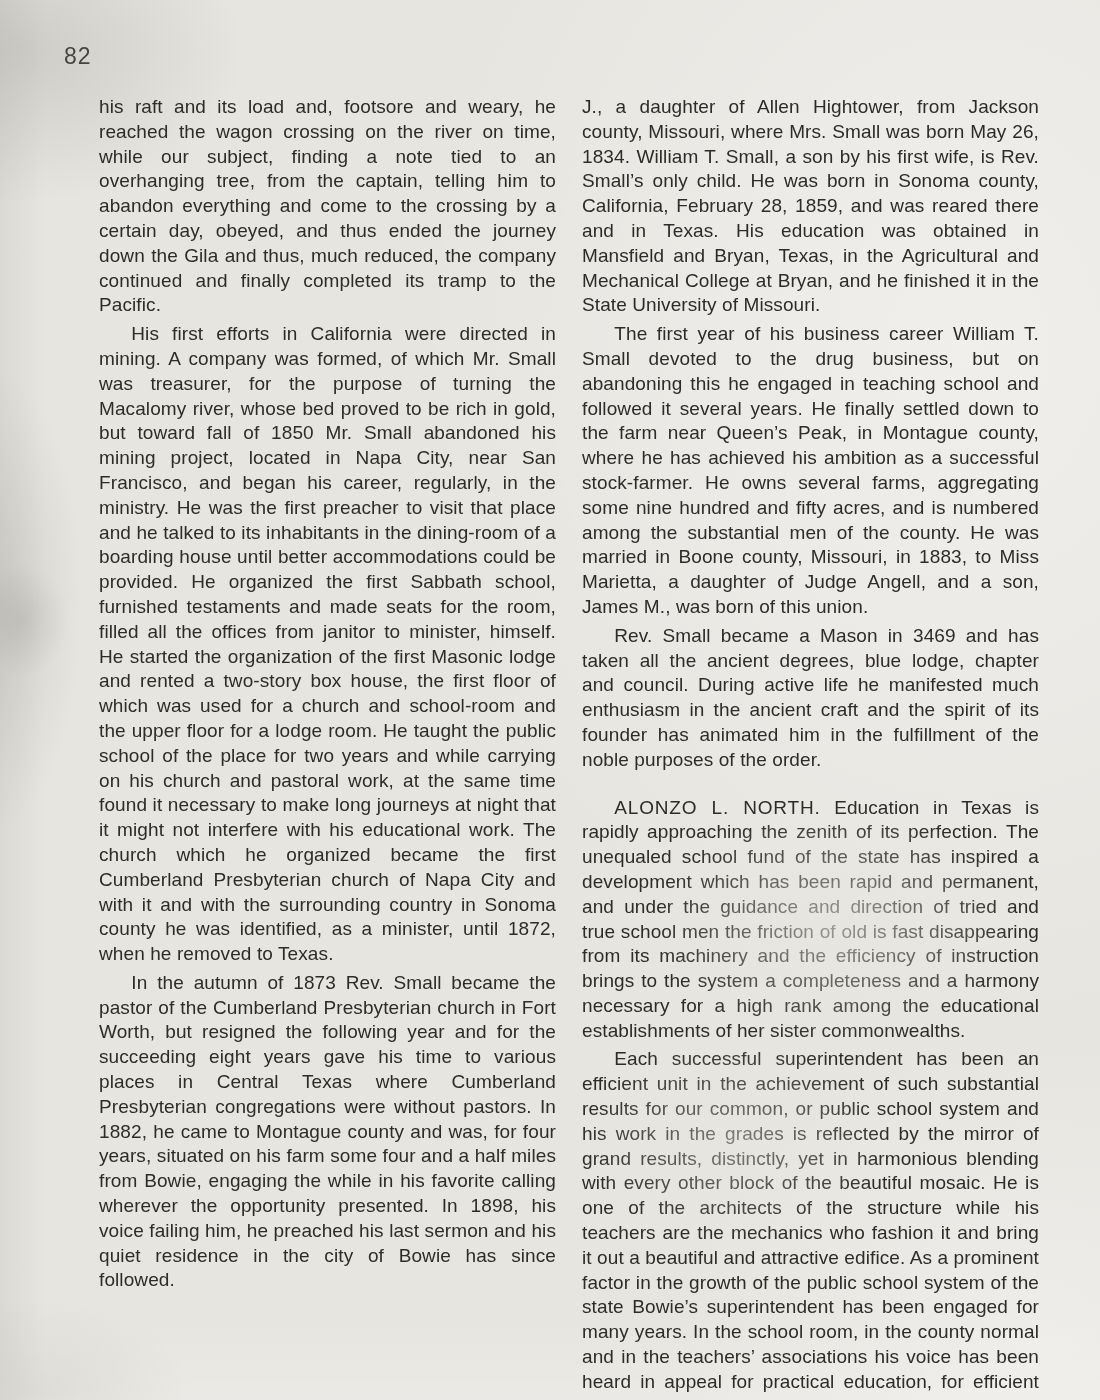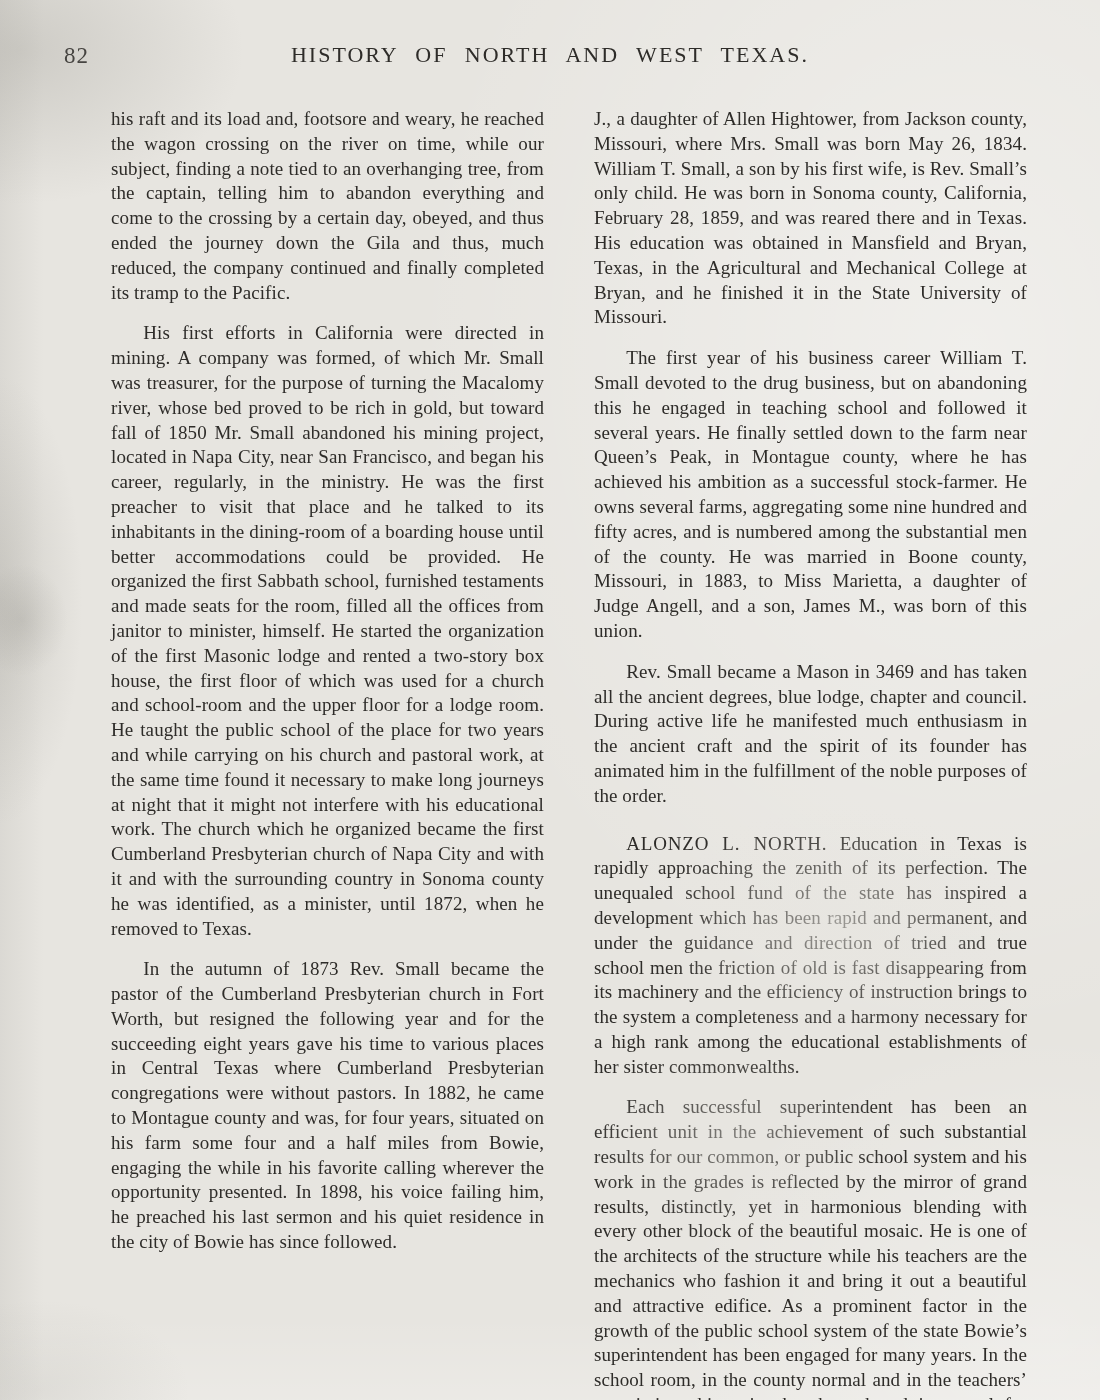--- a/index.html
+++ b/index.html
@@ -7,21 +7,21 @@
     padding: 0;
     background: #d8d6d1;
   }
   .page {
     position: relative;
     width: 1100px;
     height: 1400px;
     margin: 0 auto;
     overflow: hidden;
     color: #2e2c29;
-    font-family: Liberation Serif, serif;
+    font-family: Liberation Sans, sans-serif;
     background:
       radial-gradient(ellipse 320px 220px at 20px 50px, rgba(140,138,130,0.28), transparent 70%),
       radial-gradient(ellipse 110px 300px at 0px 600px, rgba(130,128,120,0.22), transparent 75%),
       radial-gradient(ellipse 200px 120px at 40px 1390px, rgba(150,148,140,0.15), transparent 75%),
       radial-gradient(ellipse 800px 1000px at 88% 25%, rgba(255,255,255,0.38), transparent 70%),
       radial-gradient(ellipse 500px 400px at 95% 95%, rgba(255,255,255,0.30), transparent 75%),
       linear-gradient(90deg, rgba(110,108,100,0.10) 0%, rgba(110,108,100,0.0) 4%),
       linear-gradient(0deg, rgba(255,255,255,0.18) 0%, rgba(255,255,255,0.0) 6%),
       #e7e5e0;
   }
@@ -56,21 +56,21 @@
     gap: 18px;
   }
   .col {
     width: 465px;
     text-align: justify;
     font-size: 19px;
     line-height: 24.8px;
     letter-spacing: 0.1px;
   }
   .col p {
-    margin: 16px;
+    margin: 4px;
     text-indent: 1.7em;
   }
   .col p.flush {
     text-indent: 0;
   }
   .col p.section-start {
     margin-top: 23px;
   }
   .section-lead {
     letter-spacing: 0.8px;
@@ -92,21 +92,20 @@
     background: radial-gradient(ellipse 50% 50% at 40% 50%, rgba(120,118,110,0.18), rgba(120,118,110,0.0) 70%);
   }
 </style>
 </head>
 <body>
 
 <div class="page">
 
   <div class="page-header">
     <span class="page-number">82</span>
-    <div class="running-title">HISTORY OF NORTH AND WEST TEXAS.</div>
   </div>
 
   <div class="text-columns">
 
     <div class="col">
       <p class="flush">his raft and its load and, footsore and weary, he reached the wagon crossing on the river on time, while our subject, finding a note tied to an overhanging tree, from the captain, telling him to abandon everything and come to the crossing by a certain day, obeyed, and thus ended the journey down the Gila and thus, much reduced, the company continued and finally completed its tramp to the Pacific.</p>
       <p>His first efforts in California were directed in mining. A company was formed, of which Mr. Small was treasurer, for the purpose of turning the Macalomy river, whose bed proved to be rich in gold, but toward fall of 1850 Mr. Small abandoned his mining project, located in Napa City, near San Francisco, and began his career, regularly, in the ministry. He was the first preacher to visit that place and he talked to its inhabitants in the dining-room of a boarding house until better accommodations could be provided. He organized the first Sabbath school, furnished testaments and made seats for the room, filled all the offices from janitor to minister, himself. He started the organization of the first Masonic lodge and rented a two-story box house, the first floor of which was used for a church and school-room and the upper floor for a lodge room. He taught the public school of the place for two years and while carrying on his church and pastoral work, at the same time found it necessary to make long journeys at night that it might not interfere with his educational work. The church which he organized became the first Cumberland Presbyterian church of Napa City and with it and with the surrounding country in Sonoma county he was identified, as a minister, until 1872, when he removed to Texas.</p>
       <p>In the autumn of 1873 Rev. Small became the pastor of the Cumberland Presbyterian church in Fort Worth, but resigned the following year and for the succeeding eight years gave his time to various places in Central Texas where Cumberland Presbyterian congregations were without pastors. In 1882, he came to Montague county and was, for four years, situated on his farm some four and a half miles from Bowie, engaging the while in his favorite calling wherever the opportunity presented. In 1898, his voice failing him, he preached his last sermon and his quiet residence in the city of Bowie has since followed.</p>
     </div>
 

